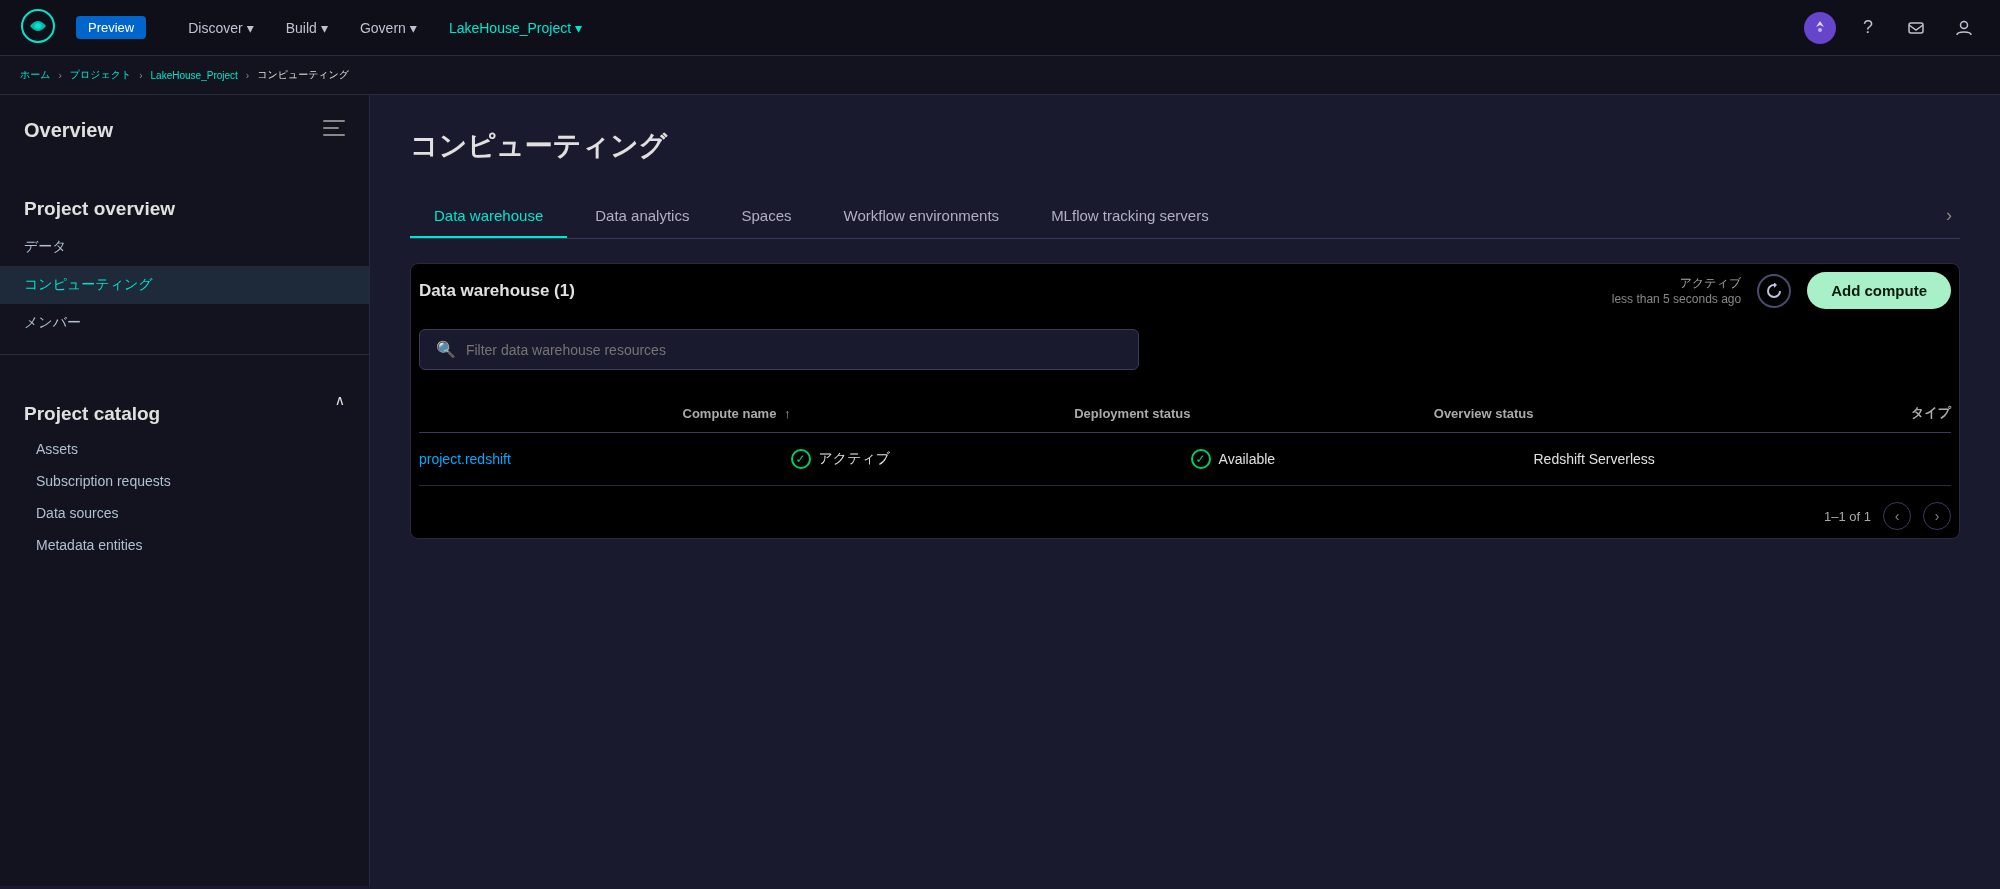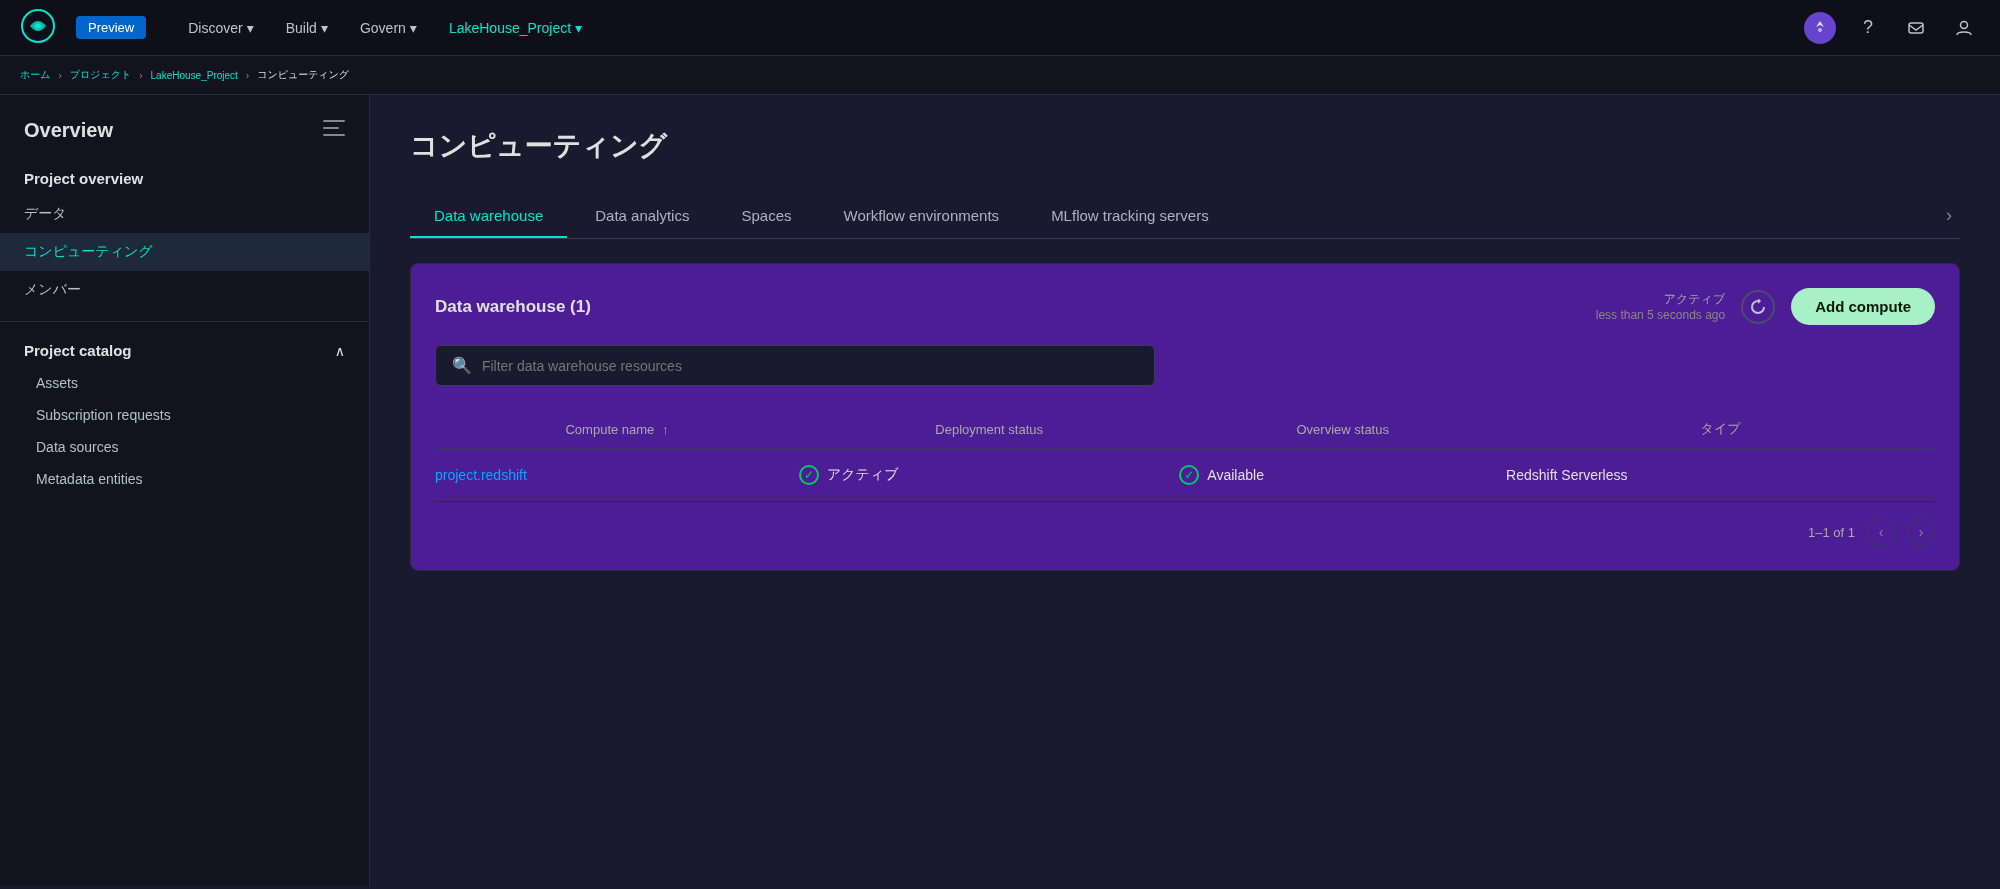--- a/index.html
+++ b/index.html
@@ -130,25 +130,26 @@
       font-size: 20px;
       font-weight: 600;
       color: #e0e0e0;
     }
     .sidebar-collapse-icon {
       color: #888;
       cursor: pointer;
       font-size: 18px;
     }
     .sidebar-section-title {
-      font-size: 15px;
+      font-size: 19px;
       font-weight: 700;
       color: #e0e0e0;
       padding: 8px 24px;
       display: block;
+      margin-top: 28px;
     }
     .sidebar-item {
       padding: 10px 24px;
       cursor: pointer;
       color: #b0c0d0;
       font-size: 14px;
     }
     .sidebar-item.active {
       background: #1e2a3a;
       color: #00e5cc;
@@ -209,24 +210,24 @@
     .tab-chevron {
       margin-left: auto;
       color: #888;
       cursor: pointer;
       padding: 12px 8px;
       font-size: 18px;
     }
 
     
     .warehouse-section {
-      background: #4c1d95;
+      background: #000000;
       border: 1px solid #2a2a3e;
       border-radius: 8px;
-      padding: 24px;
+      padding: 8px;
     }
     .warehouse-header {
       display: flex;
       align-items: center;
       justify-content: space-between;
       margin-bottom: 20px;
     }
     .warehouse-title {
       font-size: 17px;
       font-weight: 600;
@@ -288,25 +289,25 @@
       font-size: 14px;
       flex: 1;
     }
 
     
     .table {
       width: 100%;
       border-collapse: collapse;
     }
     .table th {
-      text-align: center;
+      text-align: right;
       padding: 10px 0;
       color: #aaa;
       font-size: 13px;
-      font-weight: 400;
+      font-weight: 700;
       border-bottom: 1px solid #3a3a5e;
     }
     .table td {
       padding: 16px 0;
       border-bottom: 1px solid #2a2a3e;
       font-size: 14px;
       color: #e0e0e0;
     }
     .table th .sort-icon {
       display: inline-block;

